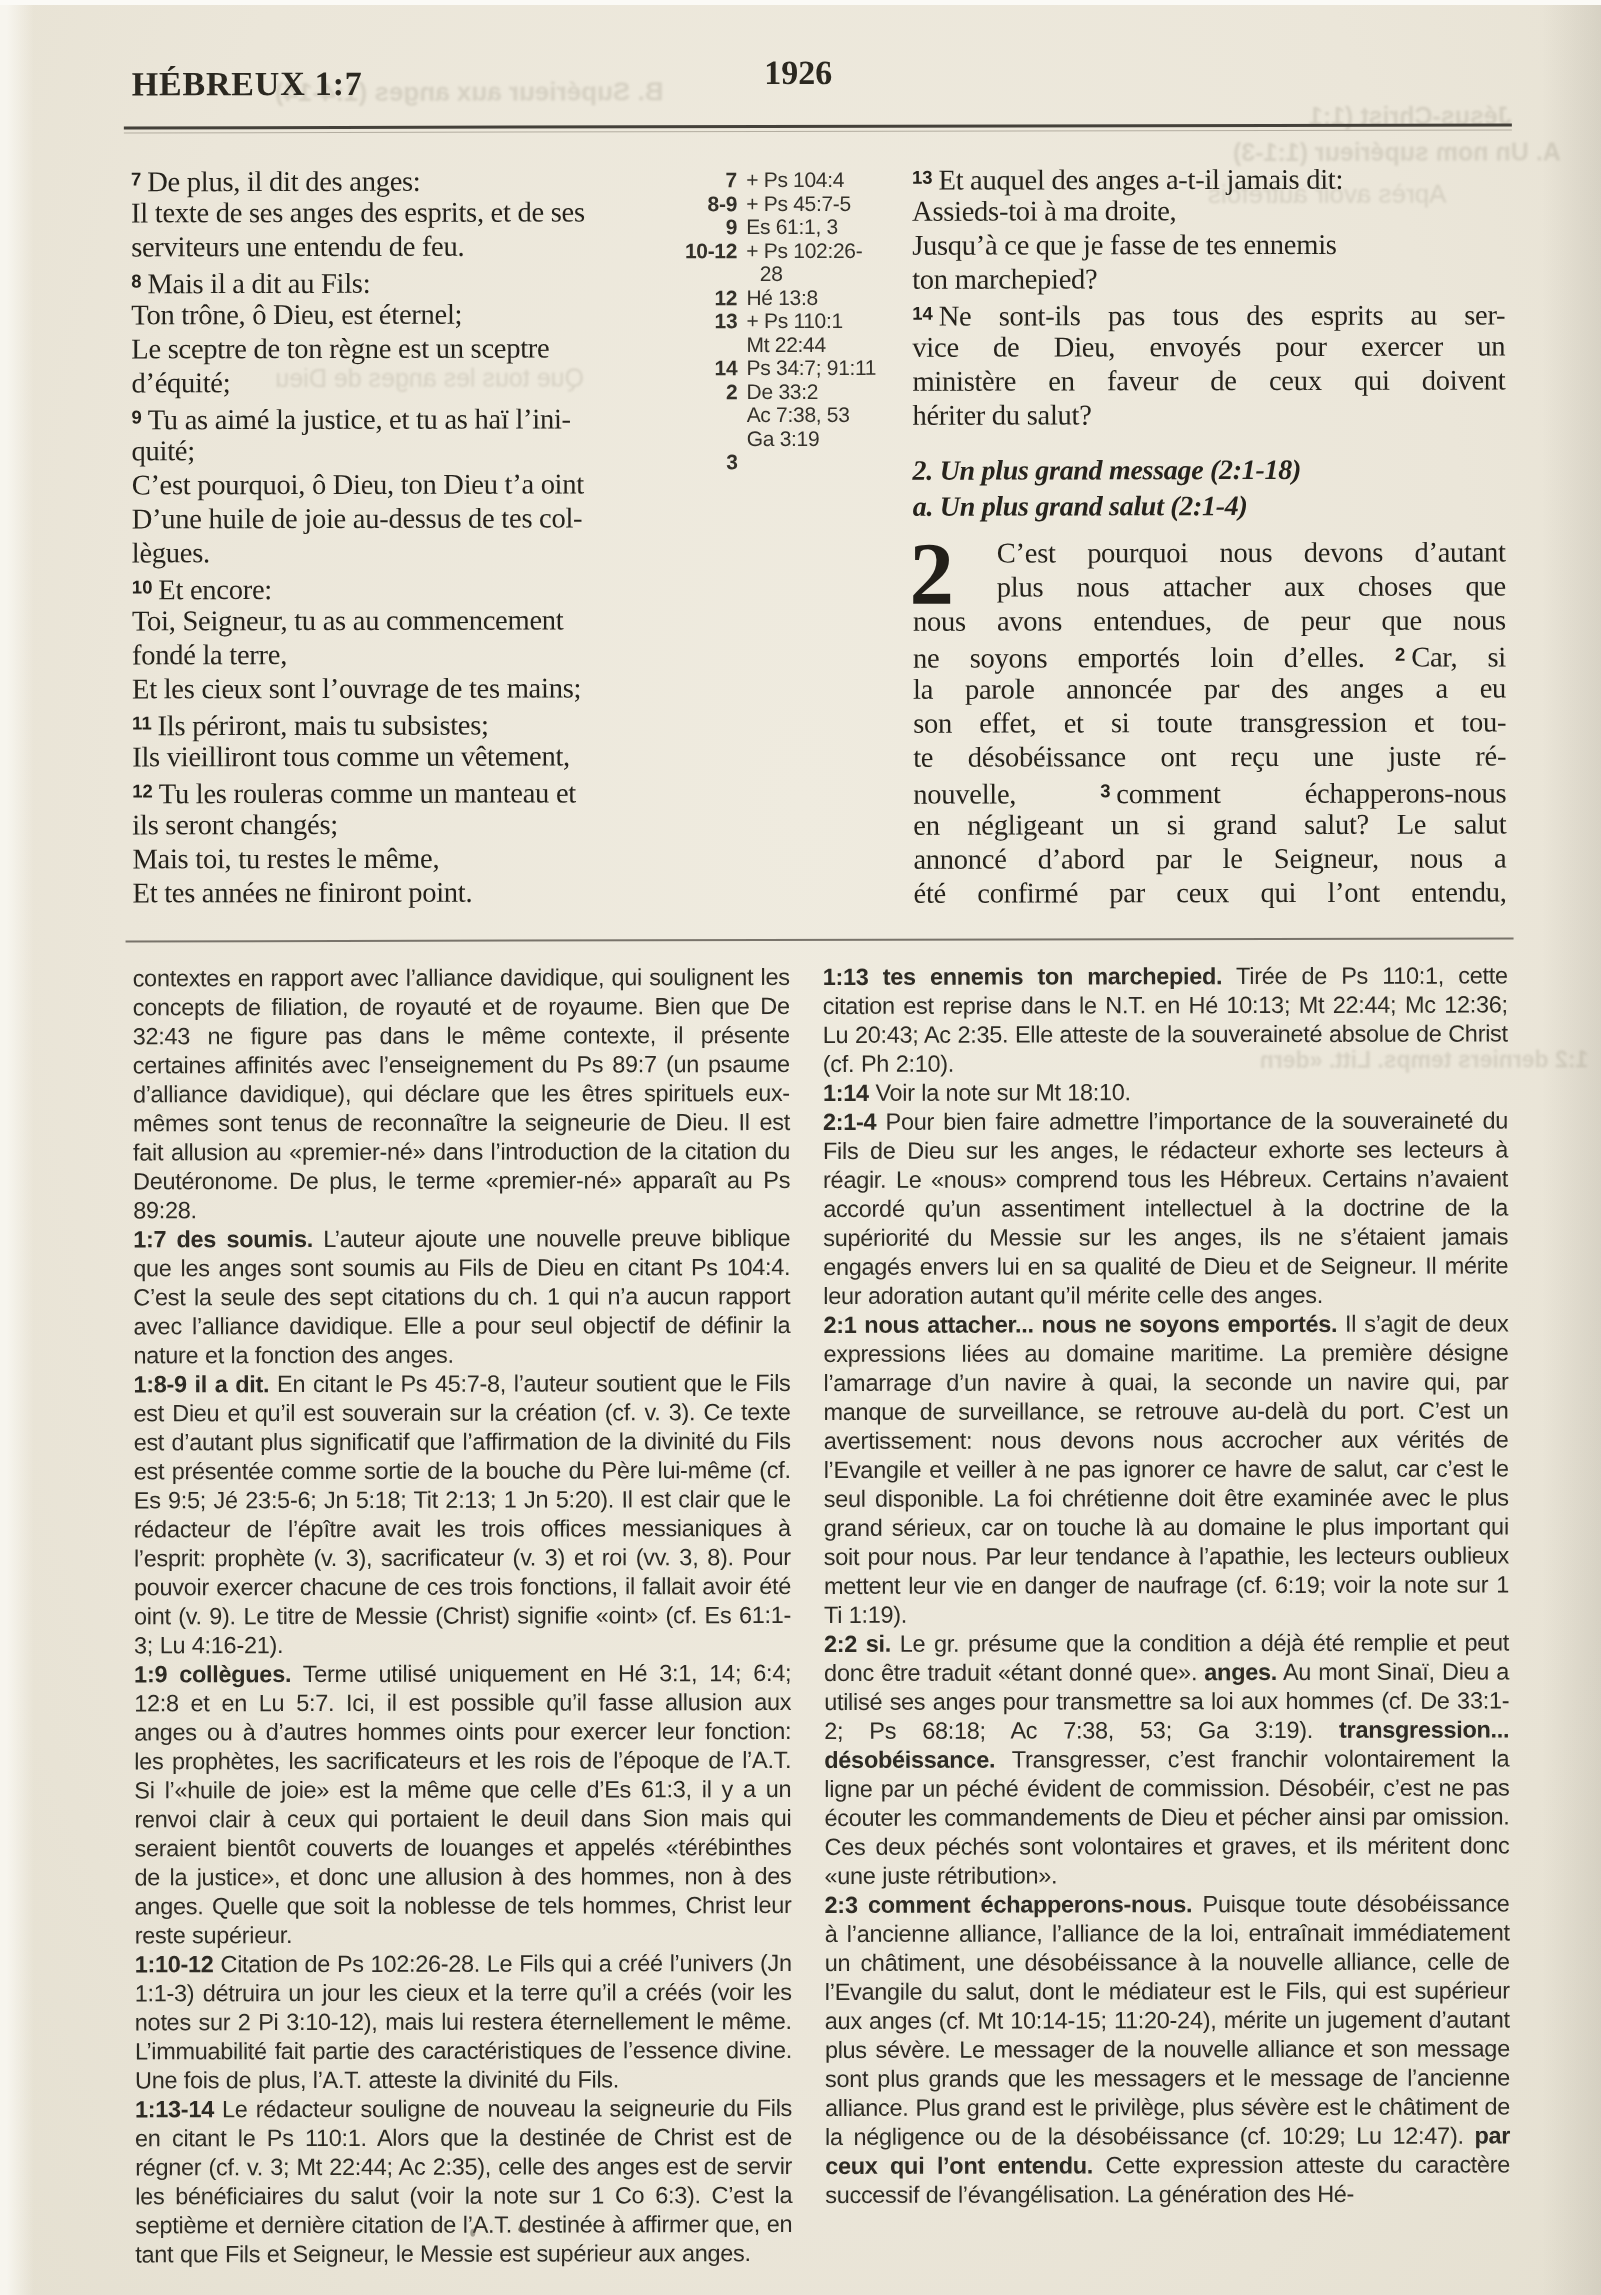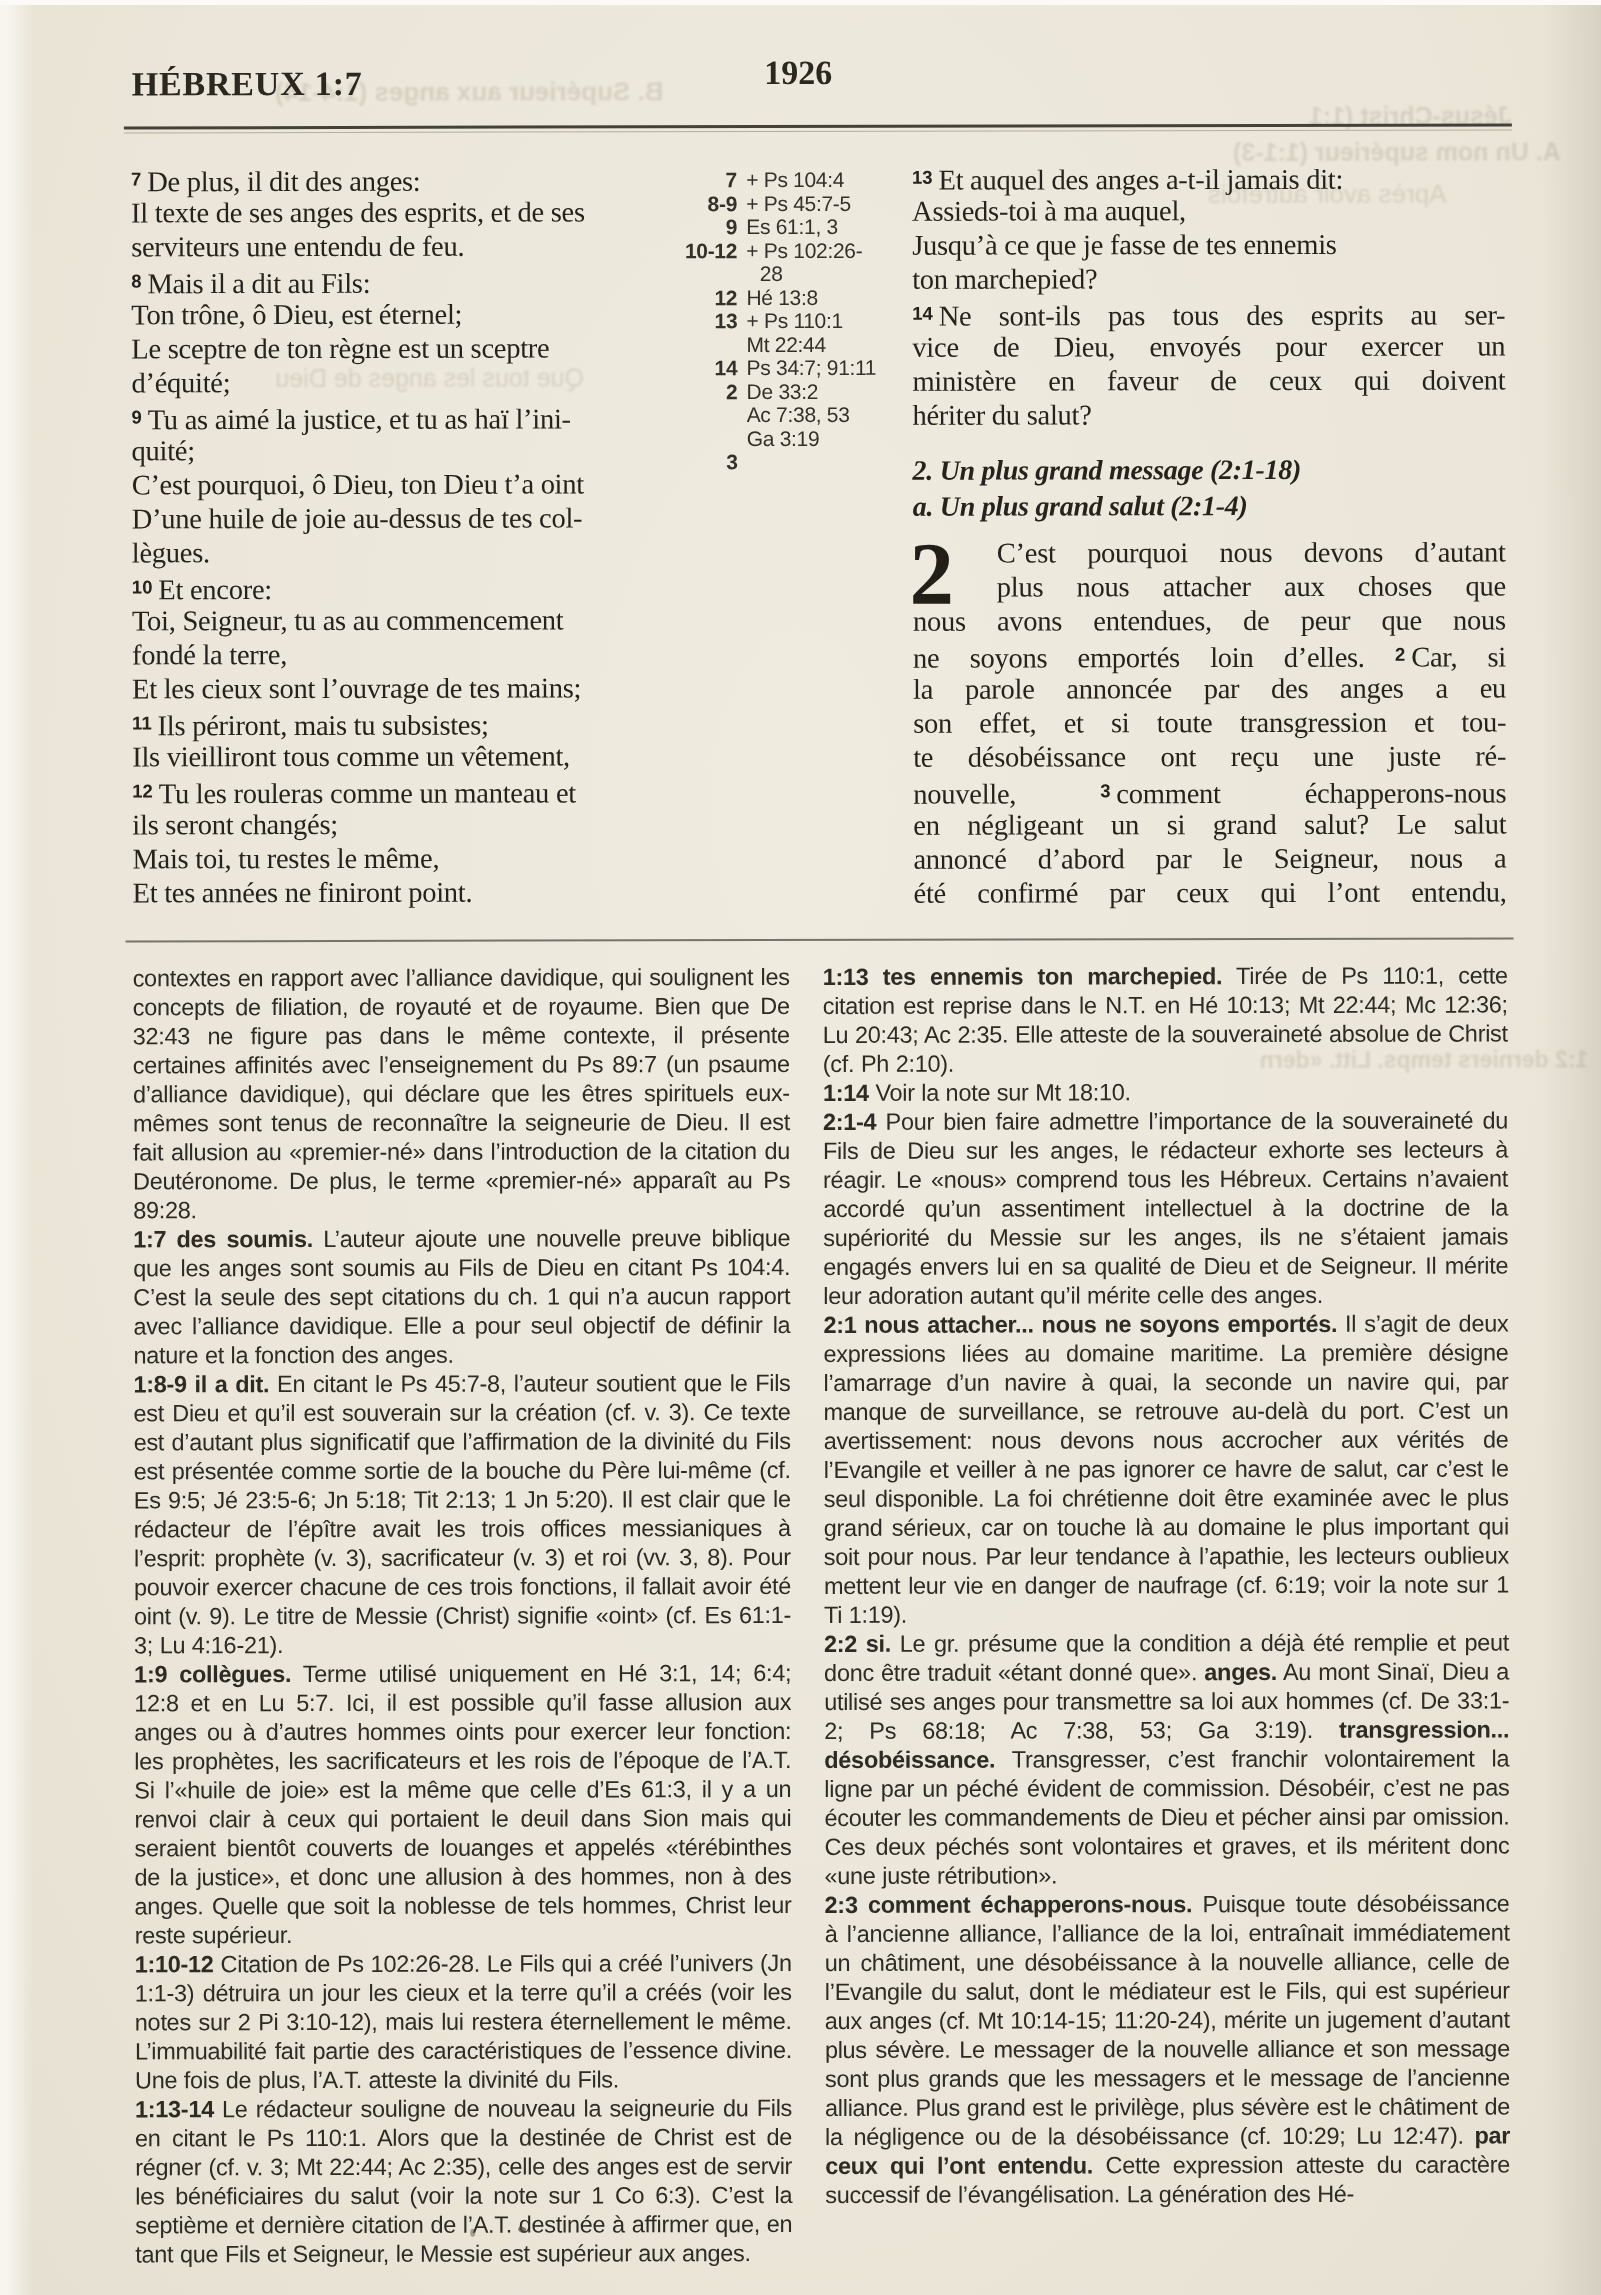--- a/index.html
+++ b/index.html
@@ -166,21 +166,21 @@
           </div>
         </div>
         <div class="ref-row">
           <div class="ref-v">3</div>
         </div>
       </div>
 
     <div class="bible bible-right">
       <div id="br-poetry">
           <div class="bline"><span class="vn">13</span><span>Et auquel des anges a-t-il jamais dit:</span></div>
-          <div class="bline"><span>Assieds-toi à ma auquel,</span></div>
+          <div class="bline"><span>Assieds-toi à ma droite,</span></div>
           <div class="bline"><span>Jusqu’à ce que je fasse de tes ennemis</span></div>
           <div class="bline"><span>ton marchepied?</span></div>
           <div class="bline j"><span class="vn">14</span><span>Ne sont-ils pas tous des esprits au ser-</span></div>
           <div class="bline j"><span>vice de Dieu, envoyés pour exercer un</span></div>
           <div class="bline j"><span>ministère en faveur de ceux qui doivent</span></div>
           <div class="bline"><span>hériter du salut?</span></div>
         </div>
       <div class="headings" id="br-headings">
           <div class="h">2. Un plus grand message (2:1-18)</div>
           <div class="h">a. Un plus grand salut (2:1-4)</div>

